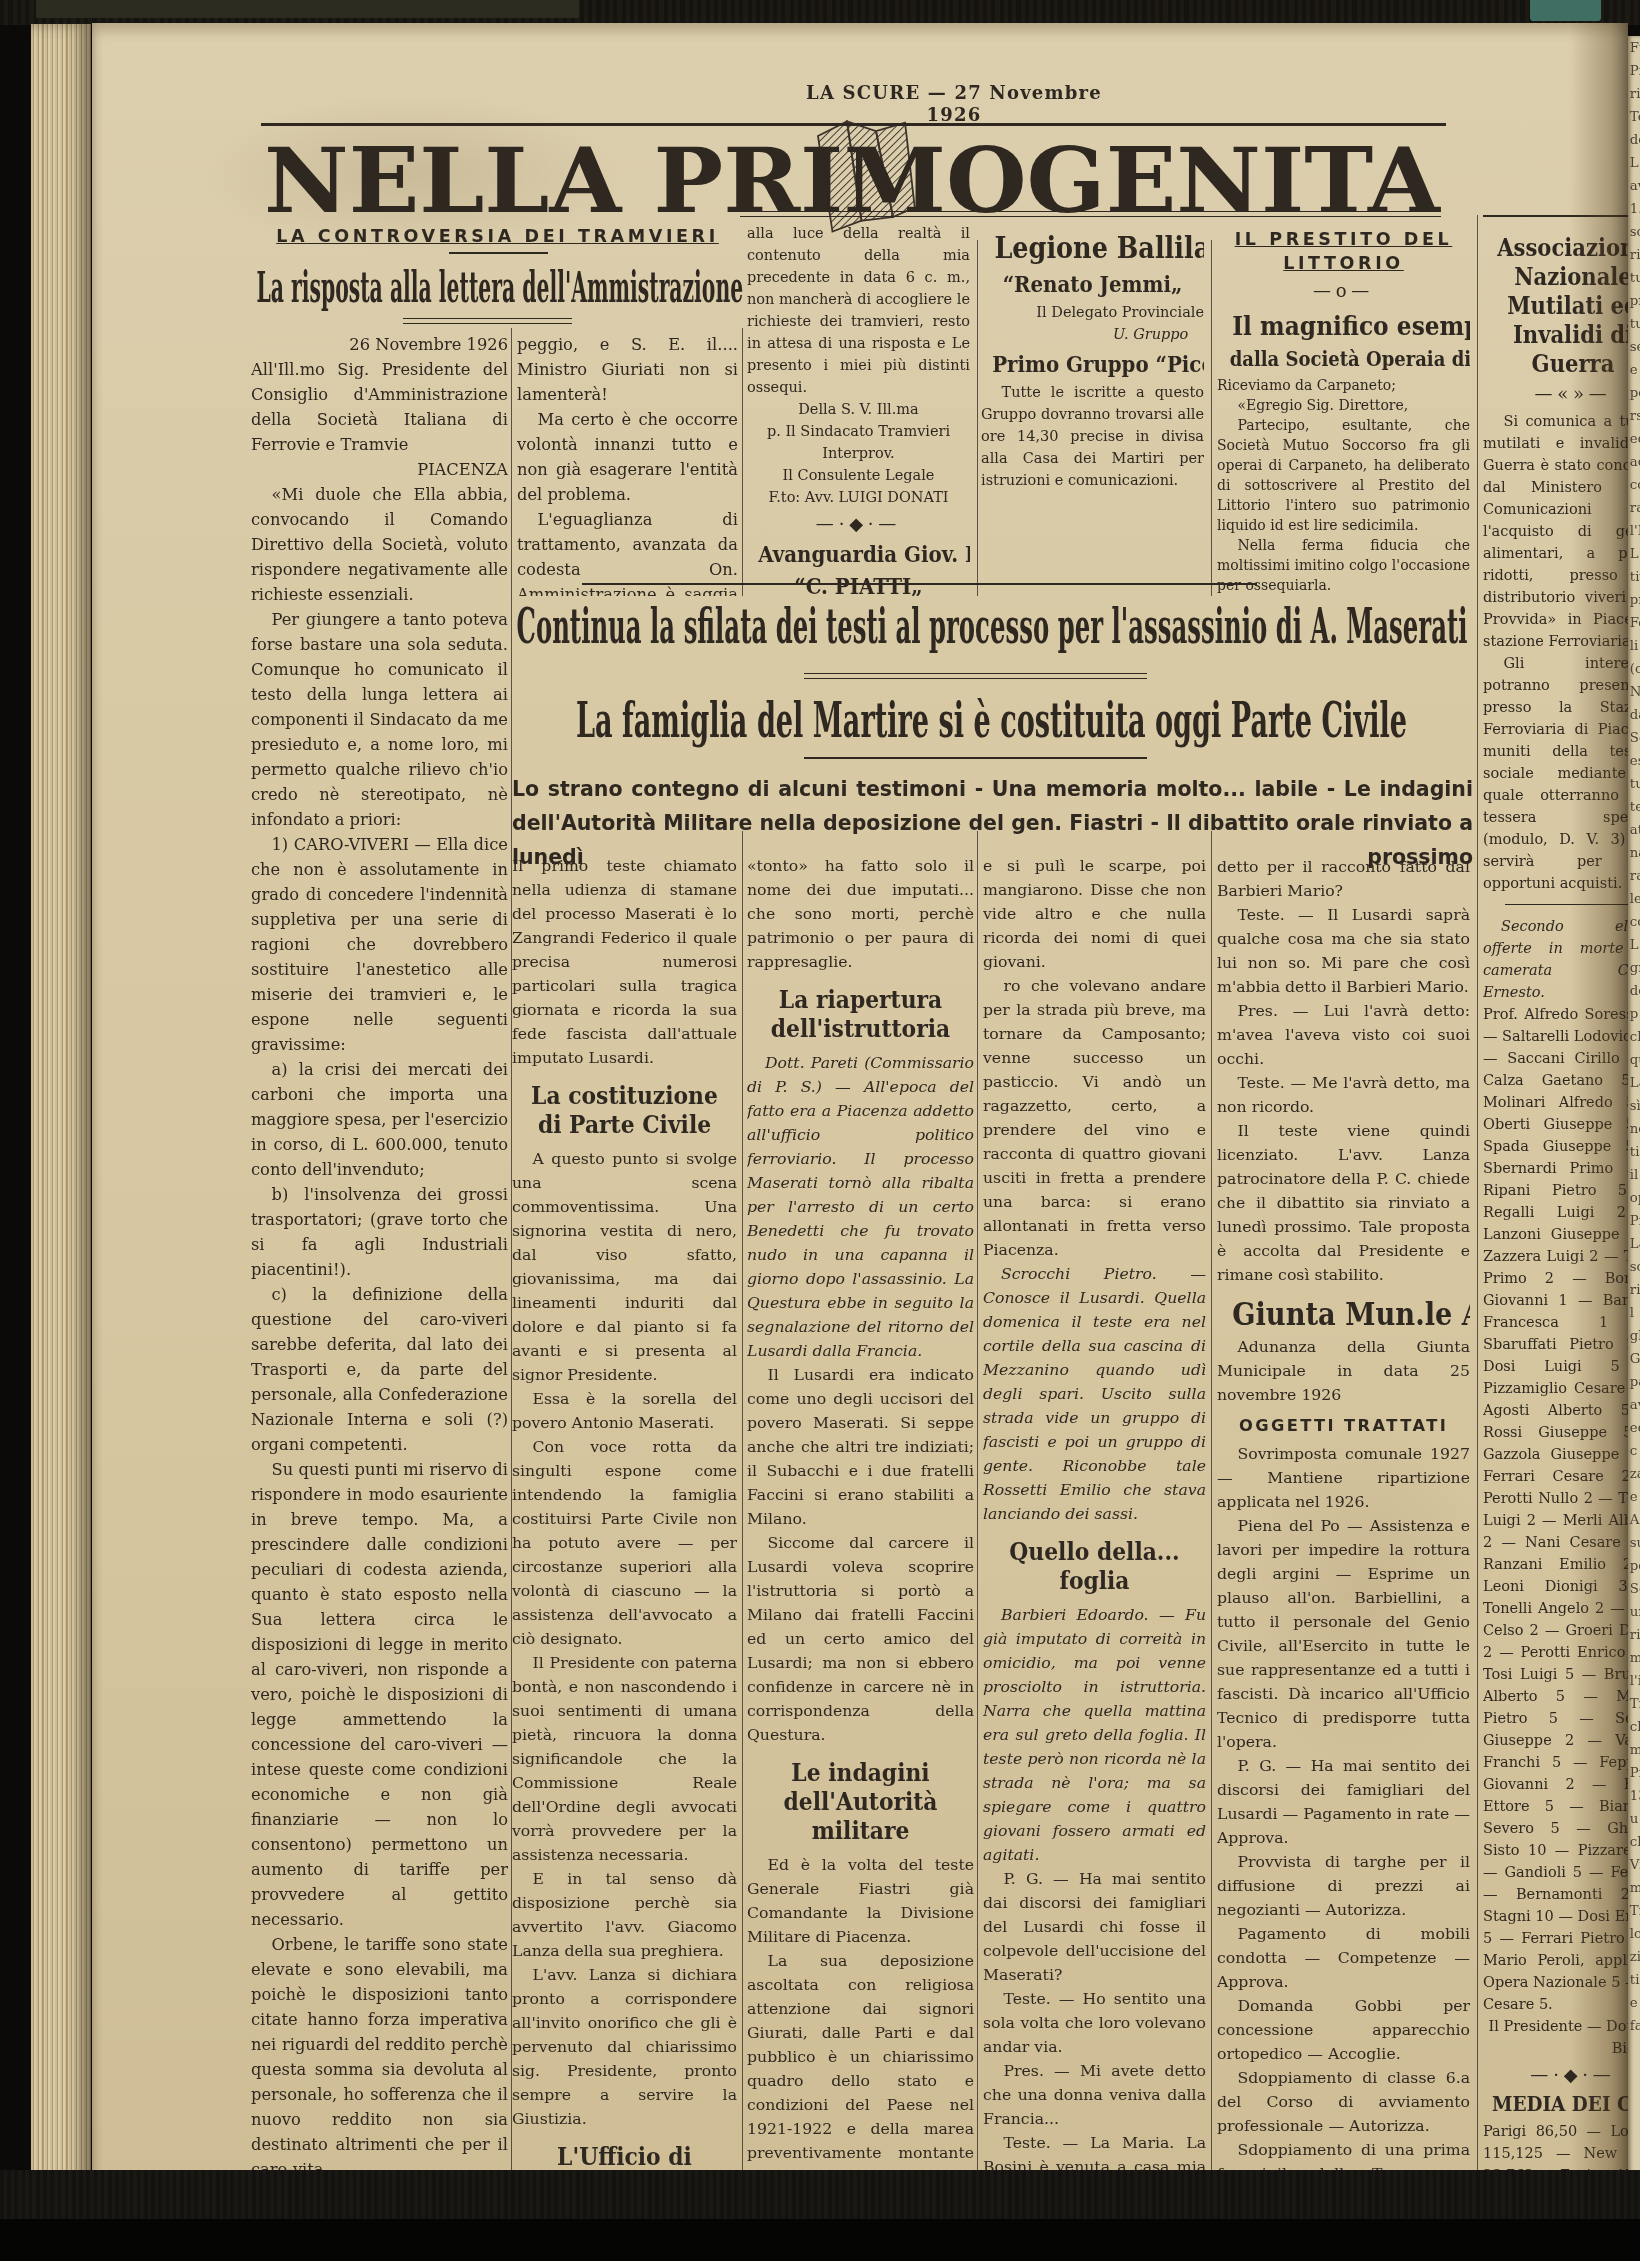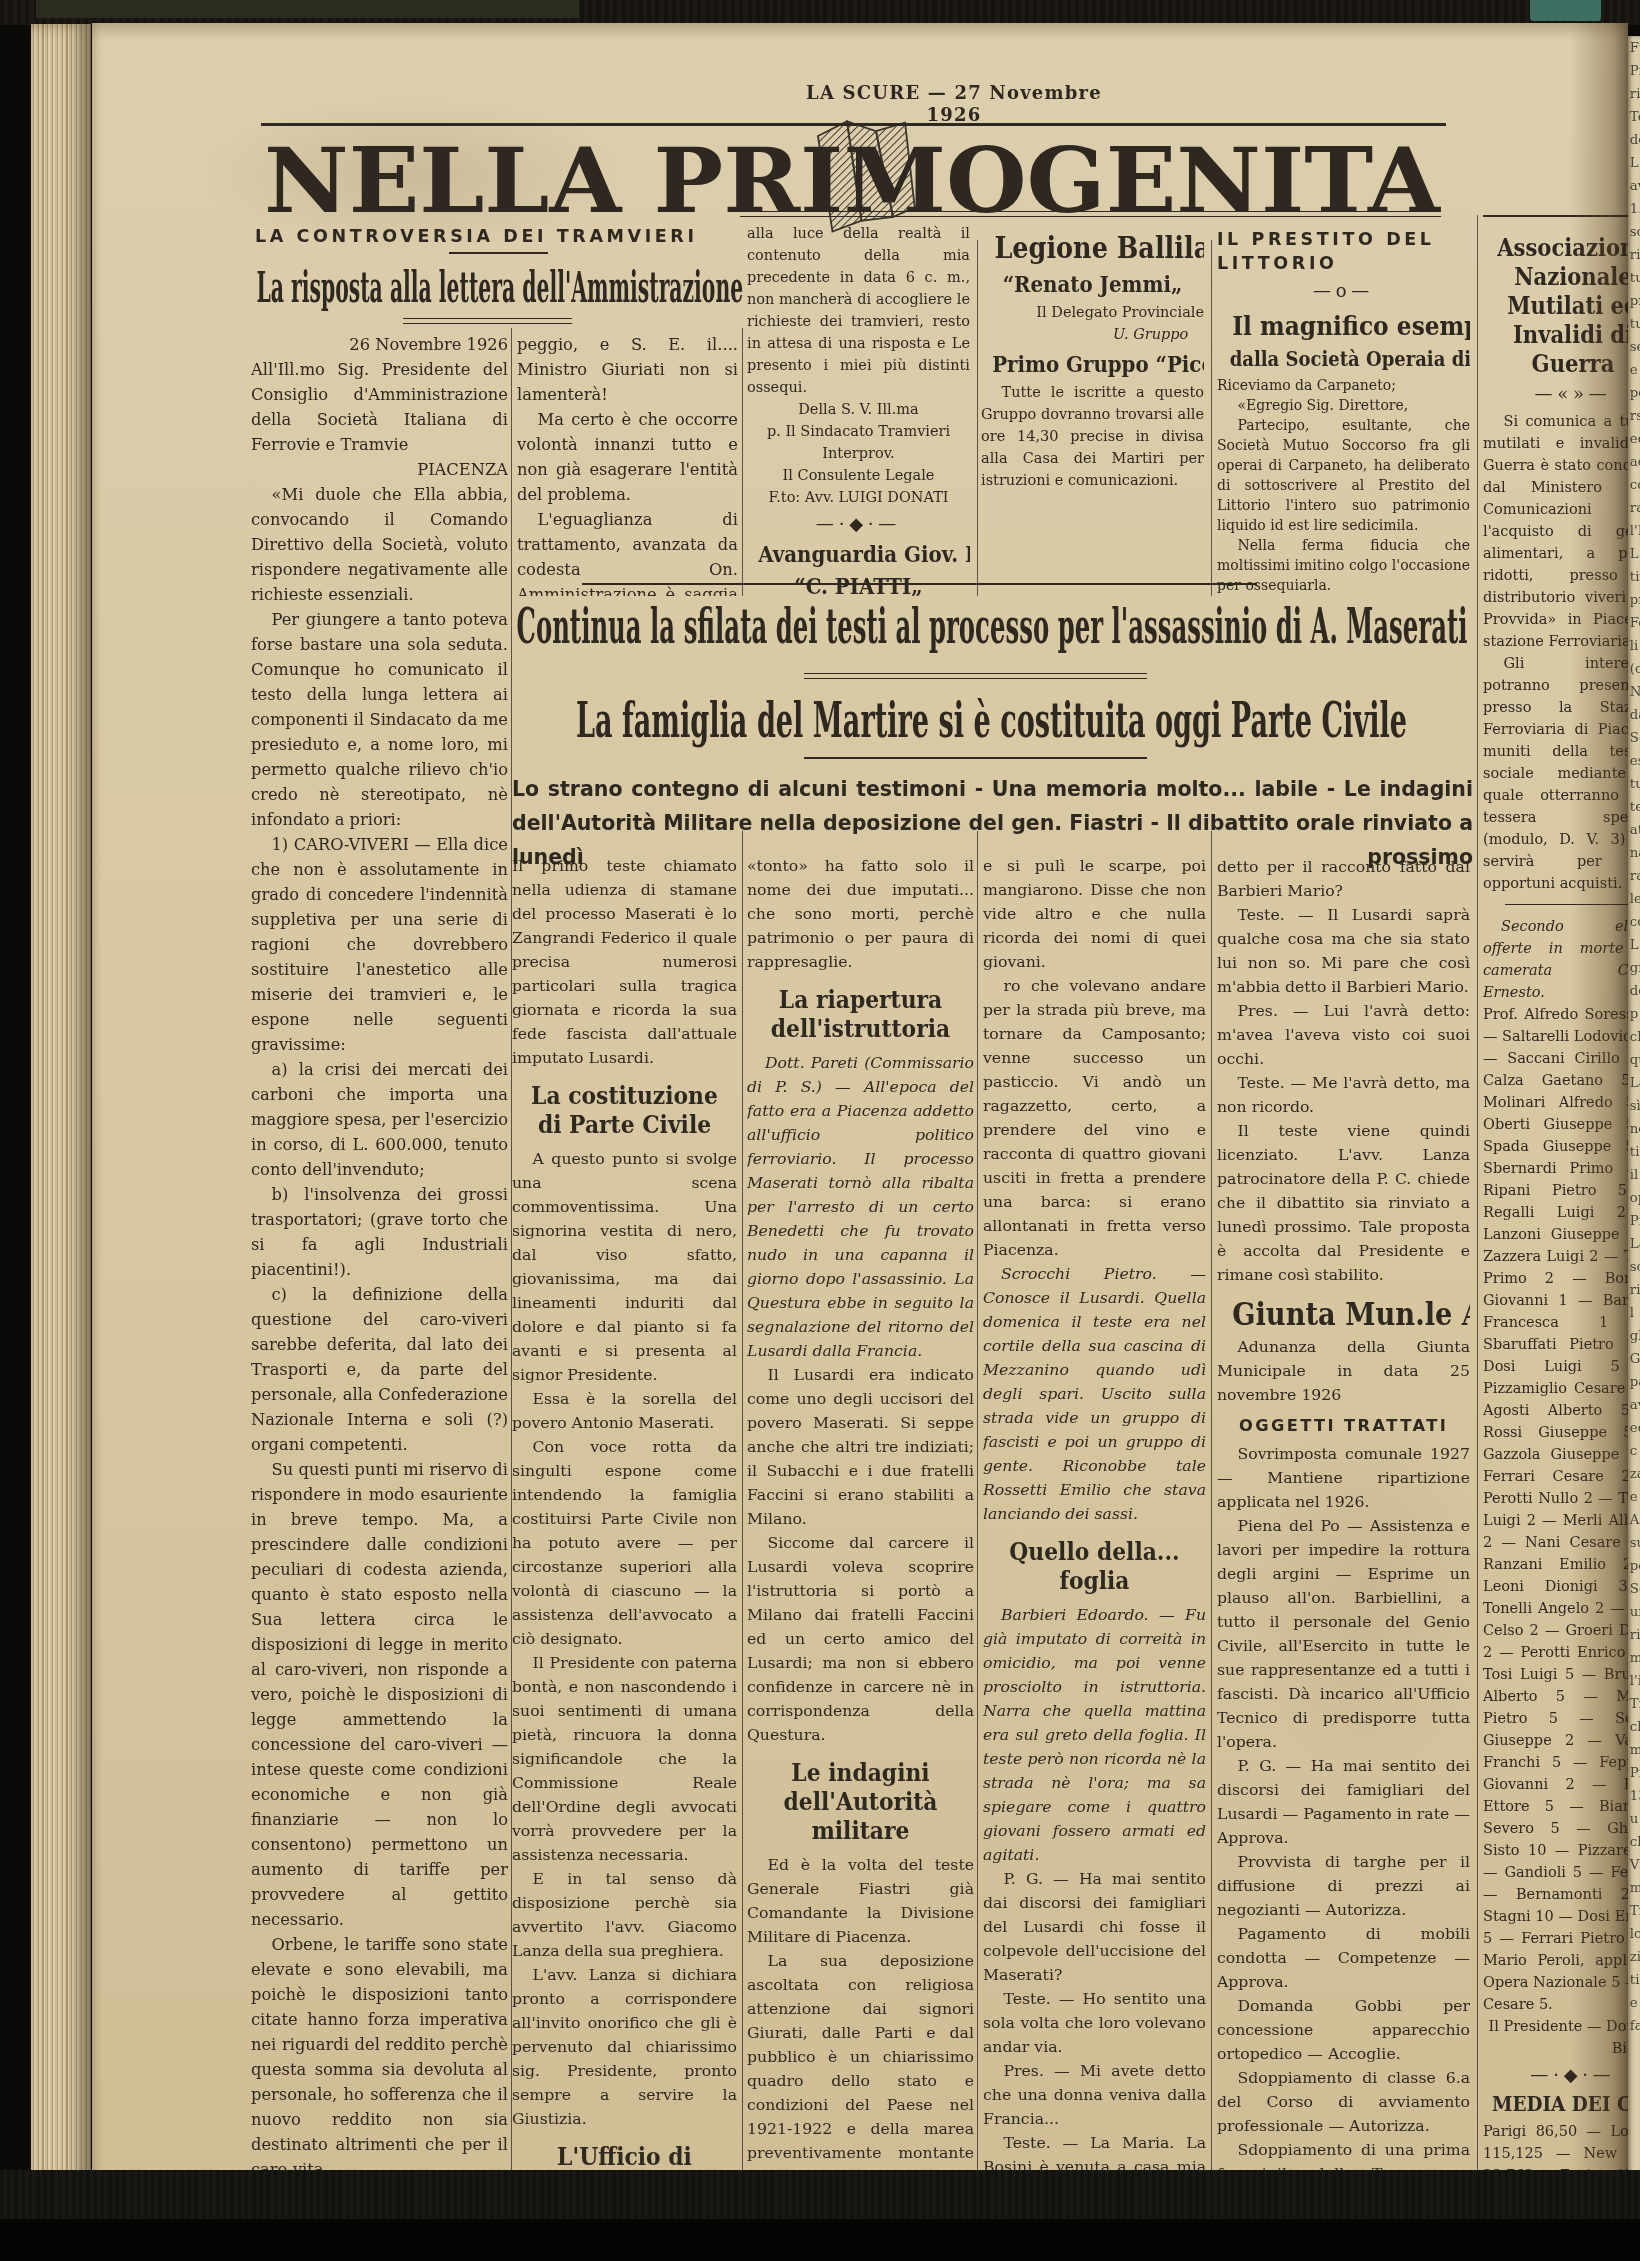--- a/index.html
+++ b/index.html
@@ -58,21 +58,21 @@
   .p  {font:16.3px/25px "DejaVu Serif",serif;text-align:justify;text-indent:20.5px;}
   .pn {font:16.3px/25px "DejaVu Serif",serif;text-align:justify;}
   .pc {font:16.3px/25px "DejaVu Serif",serif;text-align:center;}
   .pr {font:16.3px/25px "DejaVu Serif",serif;text-align:right;}
   .pi {font:italic 16.3px/25px "DejaVu Serif",serif;text-align:justify;text-indent:18px;}
   .sig{font:italic 16.3px/25px "DejaVu Serif",serif;text-align:right;padding-right:15.7px;}
   .sub {font: bold 23.5px/29px "DejaVu Serif",serif;text-align:center;margin:12px 0 7.2px;transform:scaleX(.93);}
   .hbig{font: bold 31px/35px "DejaVu Serif",serif;text-align:center;margin:9.6px 0 3.6px;transform:scaleX(.88);white-space:nowrap;}
   .hmed{font: bold 24px/29px "DejaVu Serif",serif;text-align:center;margin:6px 0 3.6px;transform:scaleX(.9);white-space:nowrap;}
   .hsm {font: bold 16.3px/23px "DejaVu Sans",sans-serif;letter-spacing:2.4px;text-align:center;margin:7.2px 0 4.8px;}
-  .kick{font: bold 17.5px/24px "DejaVu Sans",sans-serif;letter-spacing:3.6px;margin:2.4px 0;}
+  .kick{font: bold 17.5px/24px "DejaVu Sans",sans-serif;letter-spacing:3.6px;text-align:center;margin:2.4px 0;text-decoration:underline;}
   .orn {font:18px/20.5px "DejaVu Serif",serif;text-align:center;letter-spacing:4.8px;margin:6px 0;}
   .rl  {height:1.8px;background:var(--ink);margin:9.6px 22px;}
 
   
   .tight .p,.tight .pn,.tight .pc,.tight .pr,.tight .pi,.tight .sig{font-size:14.5px;line-height:22px;}
   .tight .hbig{font-size:29px;line-height:33px;}
   .tight .hmed{font-size:22px;line-height:26.5px;}
   .c5 .p,.c5 .pn,.c5 .pc,.c5 .pr,.c5 .pi,.c5 .sig{font-size:14px;line-height:20px;}
   .c5 .hbig{font-size:26.5px;line-height:30px;}
   .c5 .hmed{font-size:20px;line-height:24px;}

